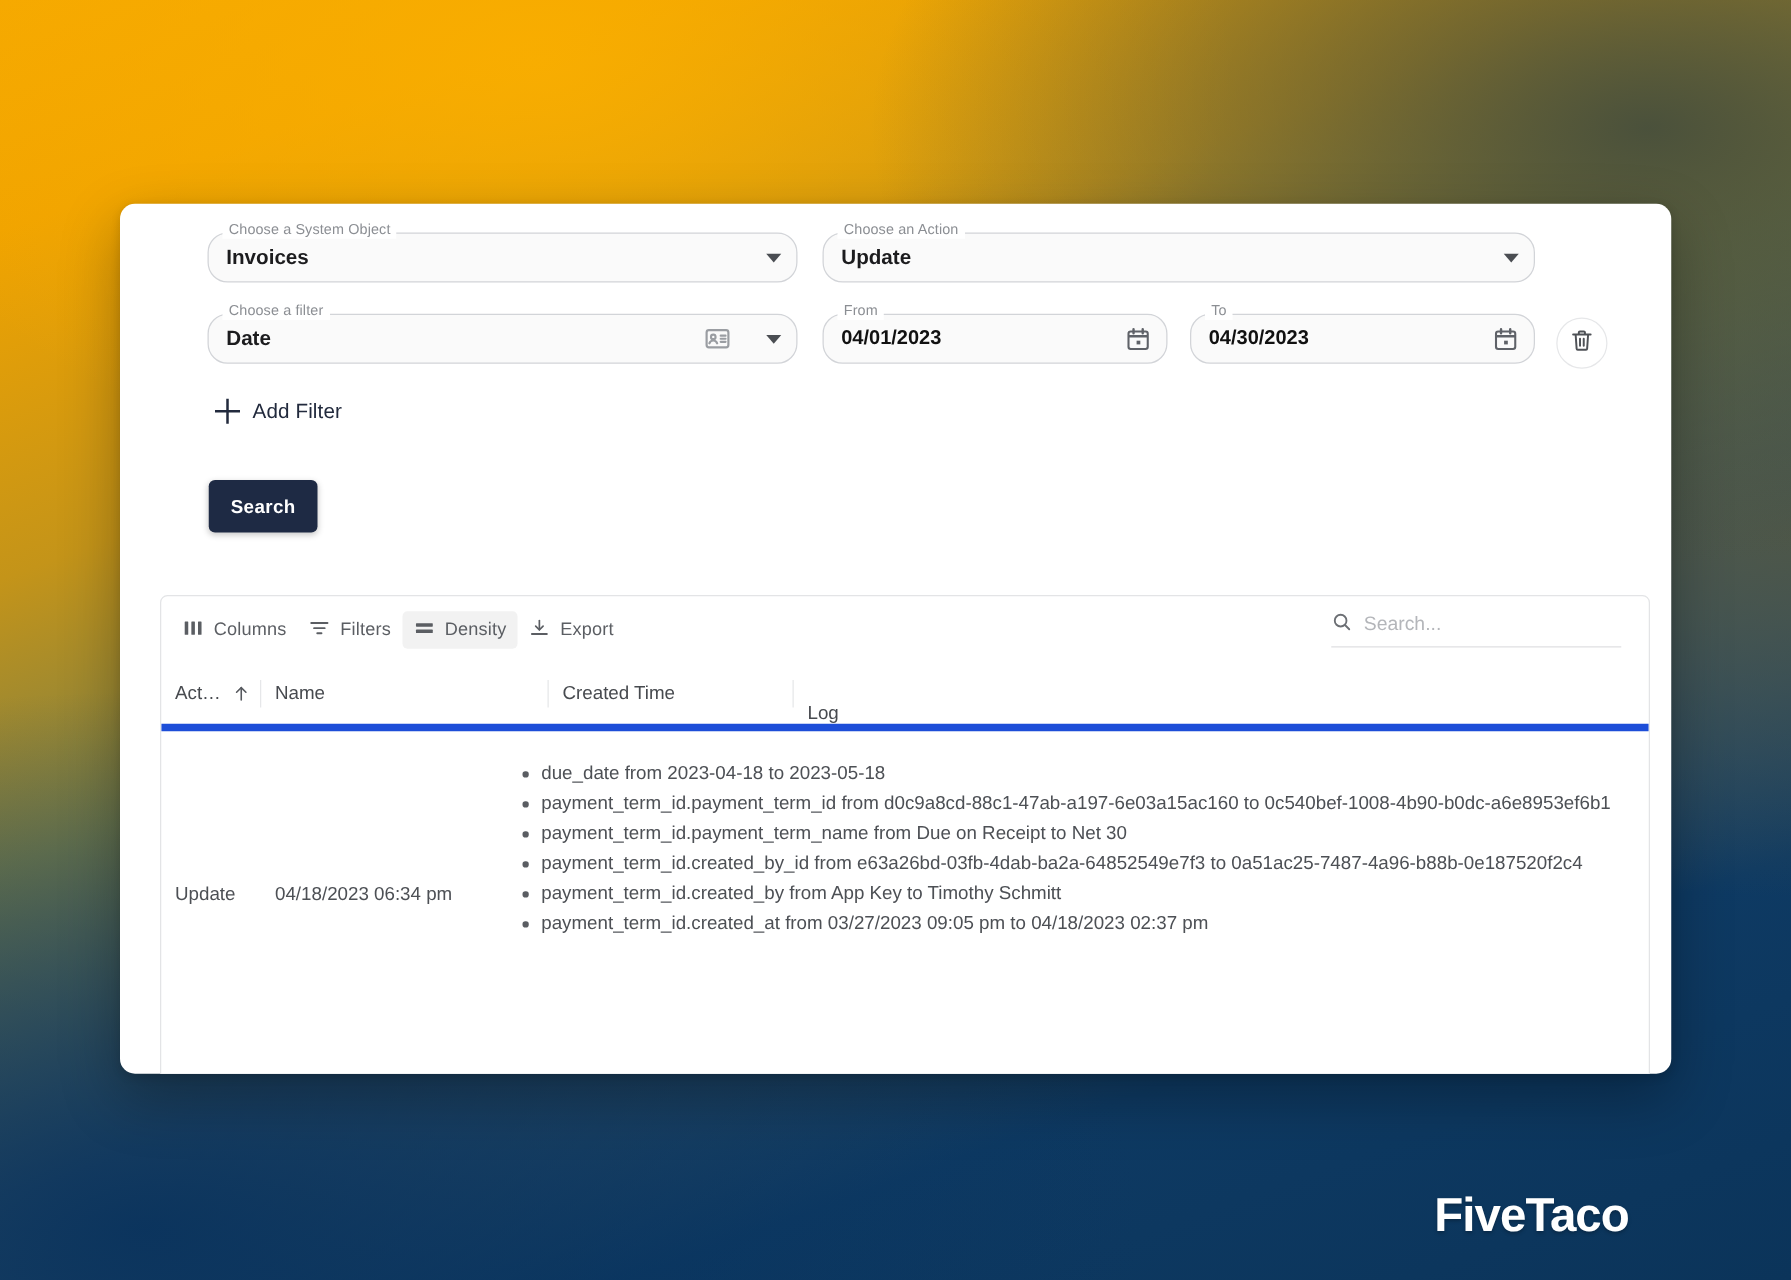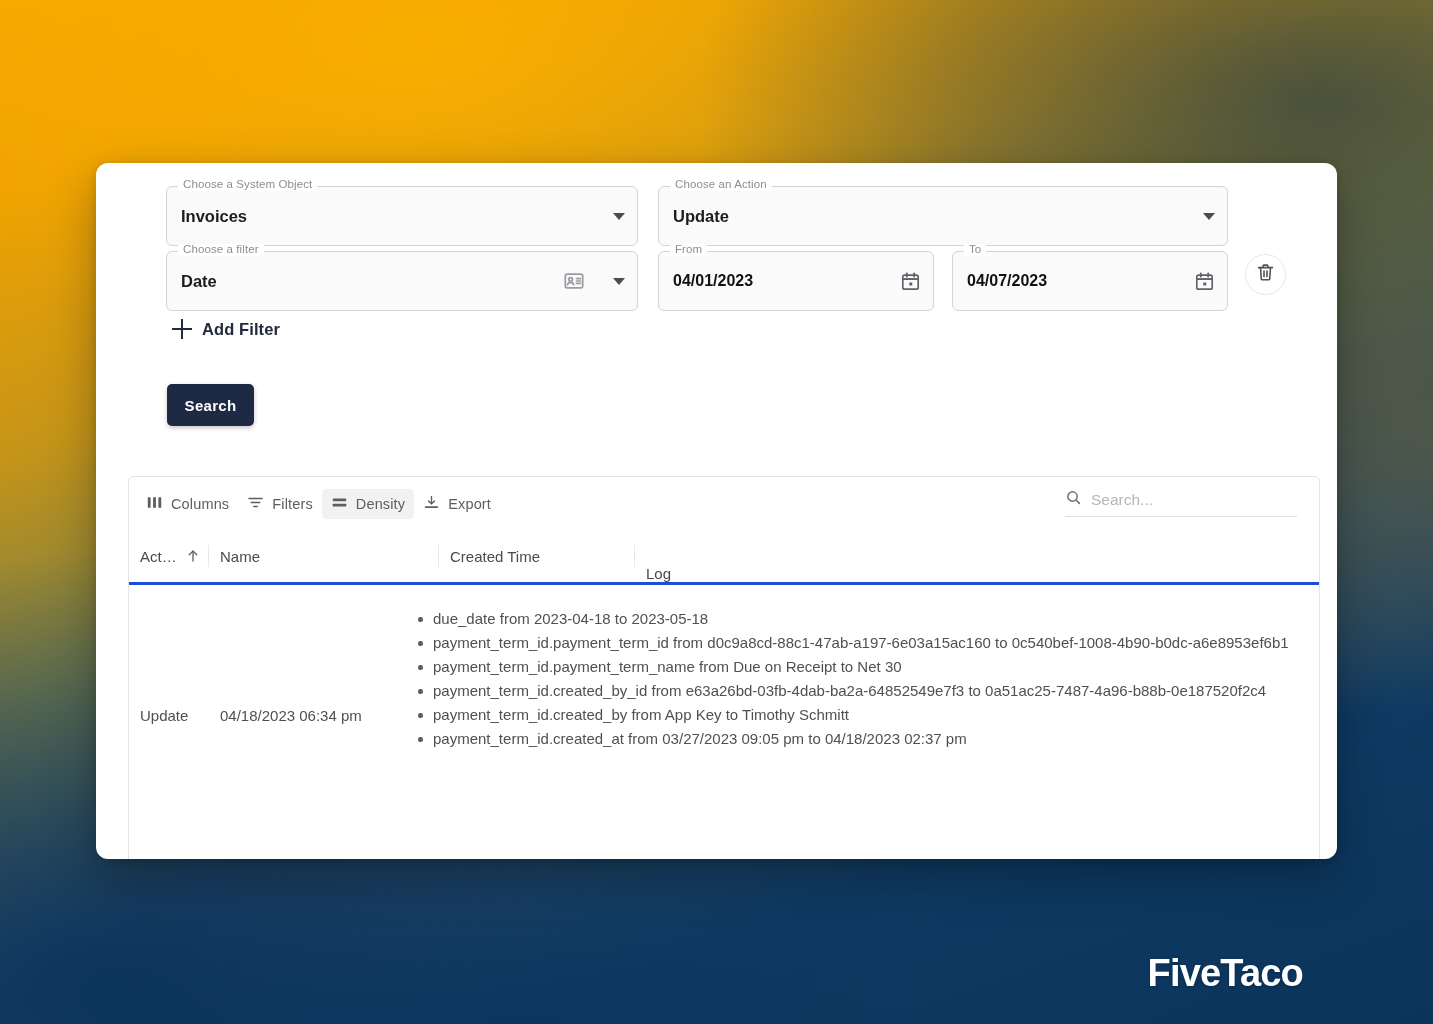--- a/index.html
+++ b/index.html
@@ -48,23 +48,23 @@
     border-radius: 12px;
     box-shadow: 0 18px 48px rgba(0,0,0,0.30), 0 2px 8px rgba(0,0,0,0.14);
     overflow: hidden;
   }
 
   
   .filter-area { position: absolute; left: 0; top: 0; width: 100%; }
 
   .field {
     position: absolute;
-    height: 60px;
+    height: 40px;
     border: 1px solid #d2d4d8;
-    border-radius: 6px;
+    border-radius: 16px;
     background: #fafafa;
     display: flex;
     align-items: center;
     padding: 0 12px 0 14px;
   }
   .field-legend {
     position: absolute;
     top: -8px;
     left: 11px;
     padding: 0 5px;
@@ -130,21 +130,21 @@
   }
   .add-filter .plus::before,
   .add-filter .plus::after {
     content: "";
     position: absolute;
     background: #222a3d;
   }
   .add-filter .plus::before { left: 0; top: 8.6px; width: 20px; height: 2.6px; }
   .add-filter .plus::after  { top: 0; left: 8.6px; height: 20px; width: 2.6px; }
   .add-filter span {
-    font-size: 16.5px; font-weight: 700; color: #222a3d; letter-spacing: .1px;
+    font-size: 16.5px; font-weight: 400; color: #222a3d; letter-spacing: .1px;
   }
 
   .search-btn {
     position: absolute;
     left: 71px; top: 221px;
     width: 87px; height: 42px;
     background: #1e2a44;
     border: none;
     border-radius: 5px;
     color: #ffffff;
@@ -211,21 +211,21 @@
     font-family: "Liberation Sans", sans-serif;
     color: #3d4045;
     width: 100%;
   }
   .grid-search input::placeholder { color: #b4b6ba; }
 
   .grid-head {
     height: 55px;
     display: flex;
     align-items: center;
-    border-bottom: 3px solid #1d4ed8;
+    border-bottom: 6px solid #1d4ed8;
     font-size: 15px;
     color: #474a4f;
   }
   .hcell {
     display: flex; align-items: center;
     height: 100%;
     padding-left: 11px;
     position: relative;
     cursor: pointer;
   }
@@ -331,21 +331,21 @@
           <rect x="3.2" y="4.8" width="17.6" height="16" rx="2"></rect>
           <path d="M3.2 9.2h17.6" stroke-width="2.2"></path>
           <path d="M7.8 2.8v3.6M16.2 2.8v3.6" stroke-linecap="round" stroke-width="2.2"></path>
           <rect x="10.6" y="13.2" width="3.4" height="3.4" fill="currentColor" stroke="none"></rect>
         </svg>
       </span>
     </div>
 
     <div class="field" id="f-to">
       <span class="field-legend">To</span>
-      <span class="field-value date">04/07/2023</span>
+      <span class="field-value date">04/30/2023</span>
       <span class="cal-icon">
         <svg viewBox="0 0 24 24" fill="none" stroke="currentColor" stroke-width="1.9">
           <rect x="3.2" y="4.8" width="17.6" height="16" rx="2"></rect>
           <path d="M3.2 9.2h17.6" stroke-width="2.2"></path>
           <path d="M7.8 2.8v3.6M16.2 2.8v3.6" stroke-linecap="round" stroke-width="2.2"></path>
           <rect x="10.6" y="13.2" width="3.4" height="3.4" fill="currentColor" stroke="none"></rect>
         </svg>
       </span>
     </div>
 

